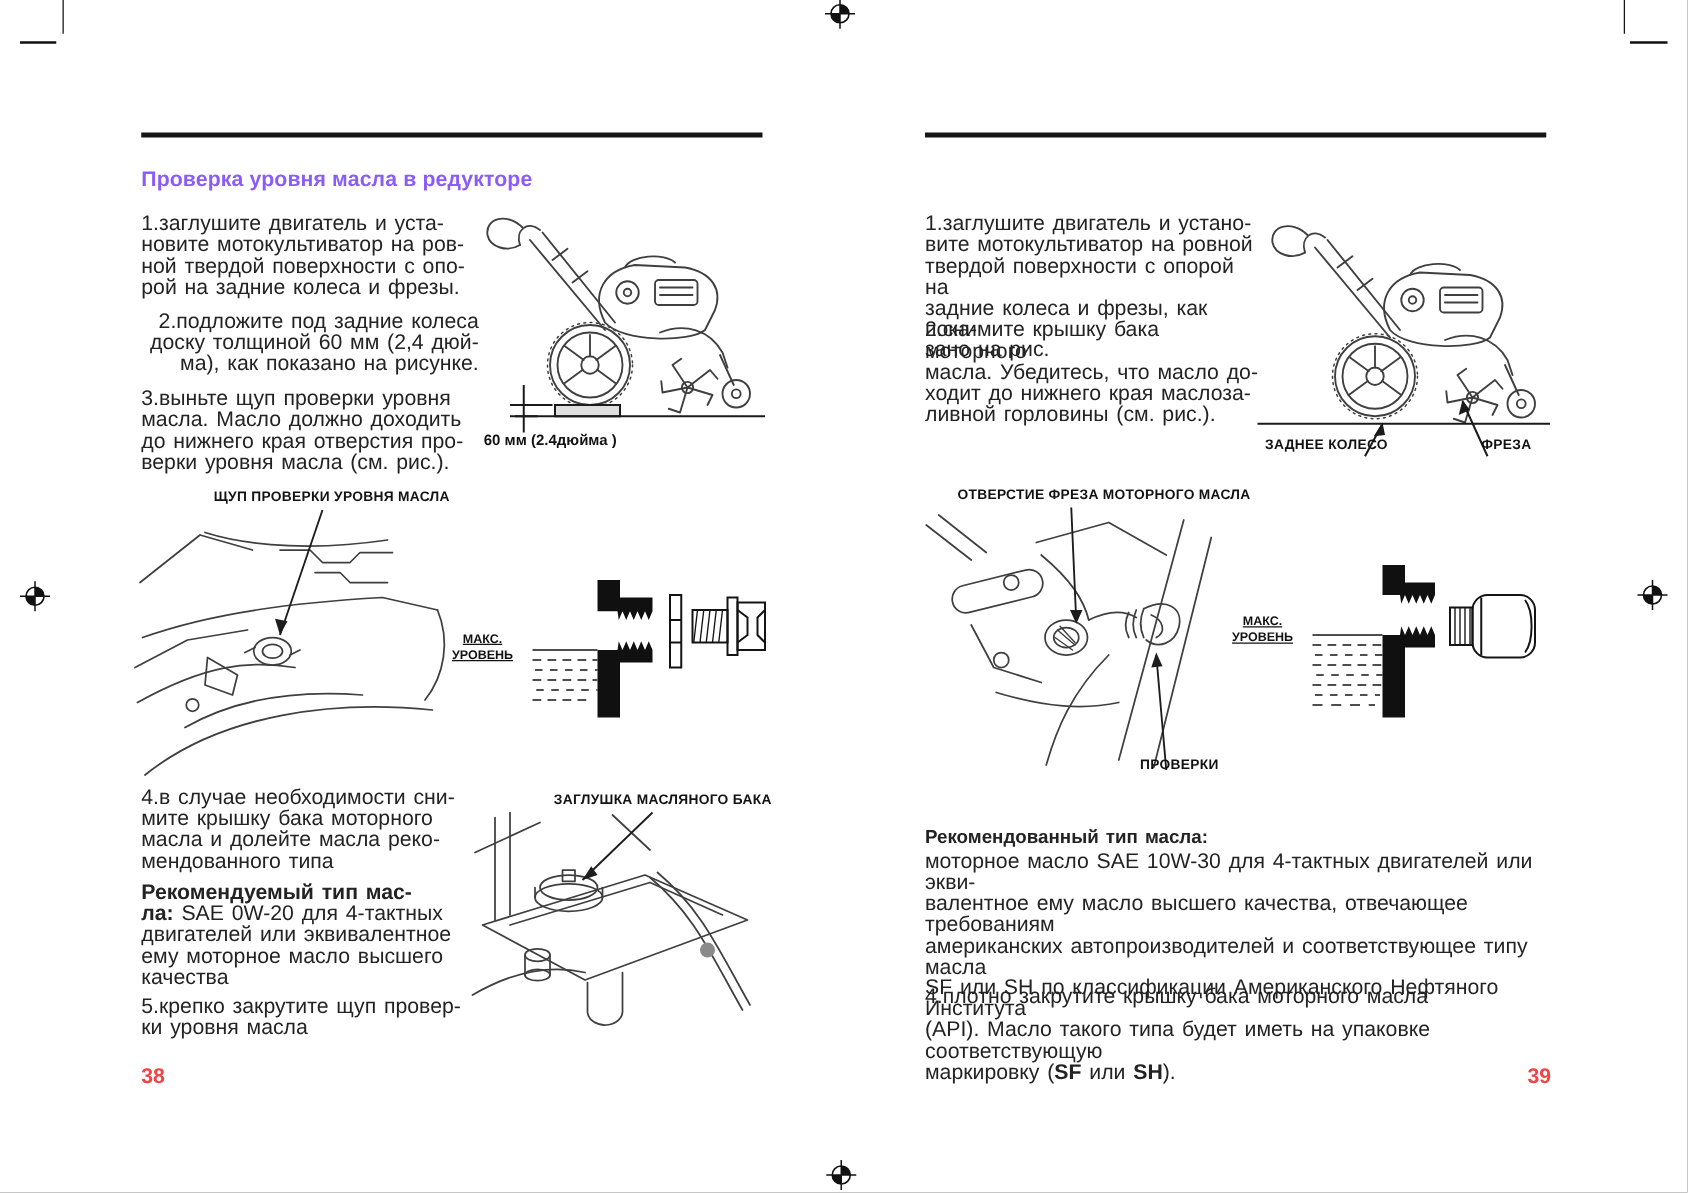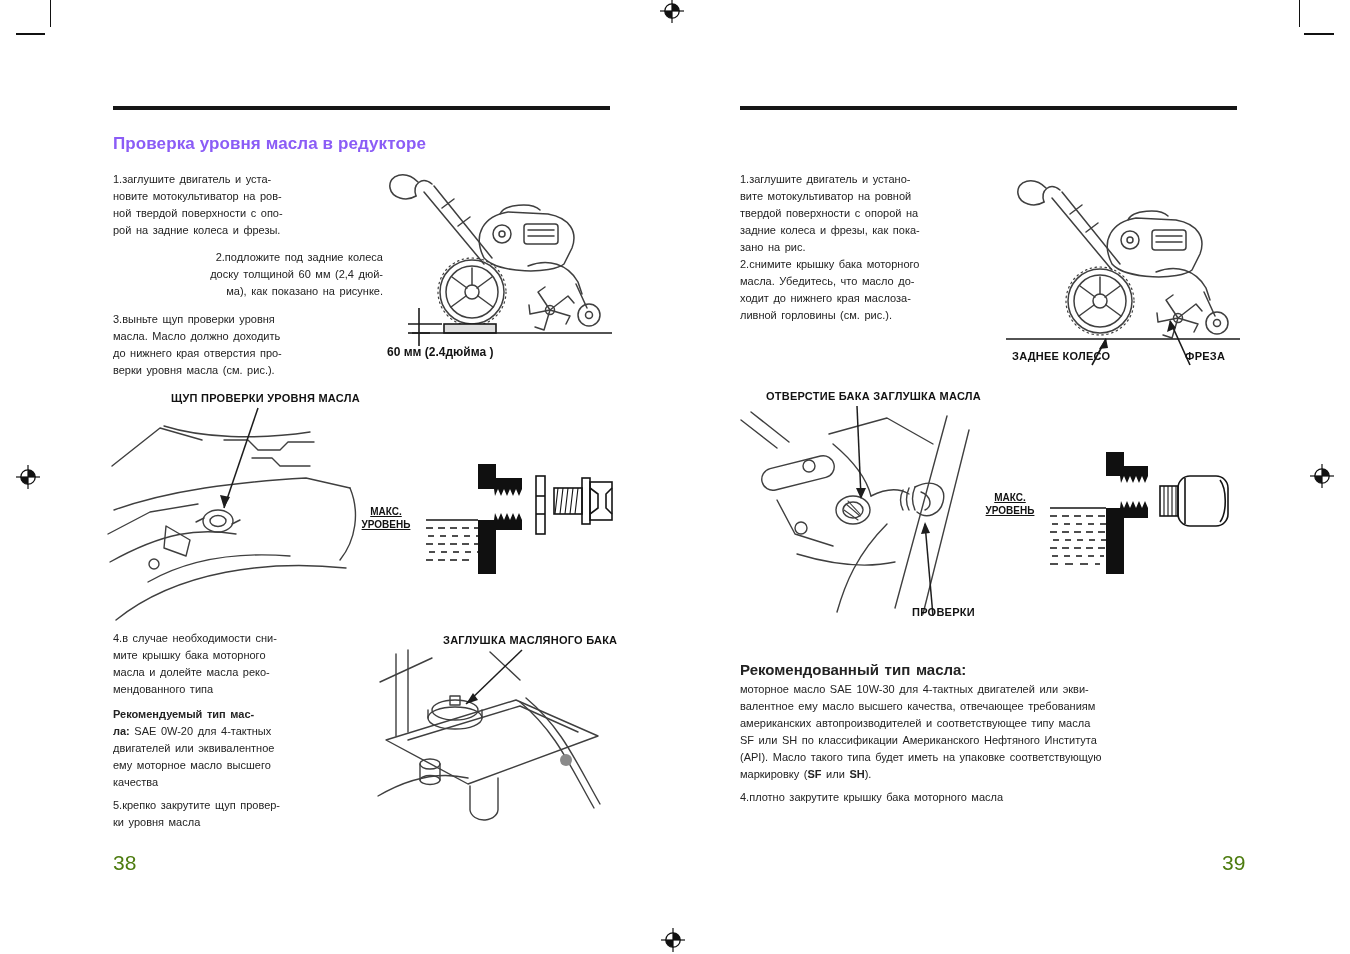--- a/index.html
+++ b/index.html
@@ -1,26 +1,26 @@
 <!DOCTYPE html>
 <html><head>
 <meta charset="utf-8">
 <style>
   html,body{margin:0;padding:0;background:#9a9a9a;}
   .sheet{position:relative;width:1350px;height:954px;margin:0 auto;background:#ffffff;overflow:hidden;
          font-family:"Liberation Sans",sans-serif;color:#1e1e1e;}
   .rule{position:absolute;height:4px;background:#161616;}
   .title{position:absolute;font-weight:bold;font-size:17px;letter-spacing:.1px;color:#8b5cf6;white-space:nowrap;}
-  .para{position:absolute;font-size:11px;line-height:16.9px;white-space:pre-line;word-spacing:1.5px;color:#232323;}
+  .para{position:absolute;font-size:17px;line-height:16.9px;white-space:pre-line;word-spacing:1.5px;color:#232323;}
   .wide{width:505px;}
   .figlabel{position:absolute;font-weight:bold;font-size:11px;letter-spacing:.25px;color:#121212;white-space:pre-line;}
   .dimcap{position:absolute;font-weight:bold;font-size:12px;color:#121212;white-space:nowrap;}
   .maxlabel{position:absolute;font-weight:bold;font-size:10px;line-height:12.5px;color:#121212;
             text-align:center;white-space:pre-line;width:72px;text-decoration:underline;}
-  .pagenum{position:absolute;font-weight:normal;font-size:21px;color:#4d7c0f;}
+  .pagenum{position:absolute;font-weight:bold;font-size:17px;color:#ef4444;}
   .cropmark{position:absolute;background:#111;}
   svg.art{position:absolute;}
   .b{font-weight:bold;}
 </style>
 </head>
 <body>
 
 <div class="sheet">
 
   <div class="cropmark" style="left:50px;top:0;width:1px;height:27px;"></div>
@@ -254,21 +254,21 @@
       <line x1="6" y1="171" x2="240" y2="171"></line>
       <line x1="92" y1="197" x2="106" y2="171"></line>
       <line x1="190" y1="197" x2="170" y2="153"></line>
     </g>
     <polygon points="106,170 99,181 108,180" fill="#1a1a1a"></polygon>
     <polygon points="170,152 167,164 176,160" fill="#1a1a1a"></polygon>
   </svg>
   <div class="figlabel" style="left:1012px;top:350px;">ЗАДНЕЕ КОЛЕСО</div>
   <div class="figlabel" style="left:1185px;top:350px;">ФРЕЗА</div>
 
-  <div class="figlabel" style="left:766px;top:390px;">ОТВЕРСТИЕ БАКА ЗАГЛУШКА МАСЛА</div>
+  <div class="figlabel" style="left:766px;top:390px;">ОТВЕРСТИЕ ФРЕЗА МОТОРНОГО МАСЛА</div>
 
   <svg class="art" style="left:737px;top:404px;" width="260" height="215" viewBox="0 0 260 215">
     <g stroke="#3f3f3f" stroke-width="1.4" fill="none" stroke-linecap="round" stroke-linejoin="round">
       <path d="M4,16 L40,44 M14,8 L52,38"></path>
       <rect x="24" y="58" width="74" height="22" rx="11" transform="rotate(-14 61 69)"></rect>
       <circle cx="72" cy="62" r="6"></circle>
         <circle cx="64" cy="124" r="6"></circle>
       <path d="M40,96 L58,130 L96,142"></path>
       <path d="M92,30 L150,14 L196,40"></path>
       <path d="M96,40 C120,60 130,76 134,92"></path>

